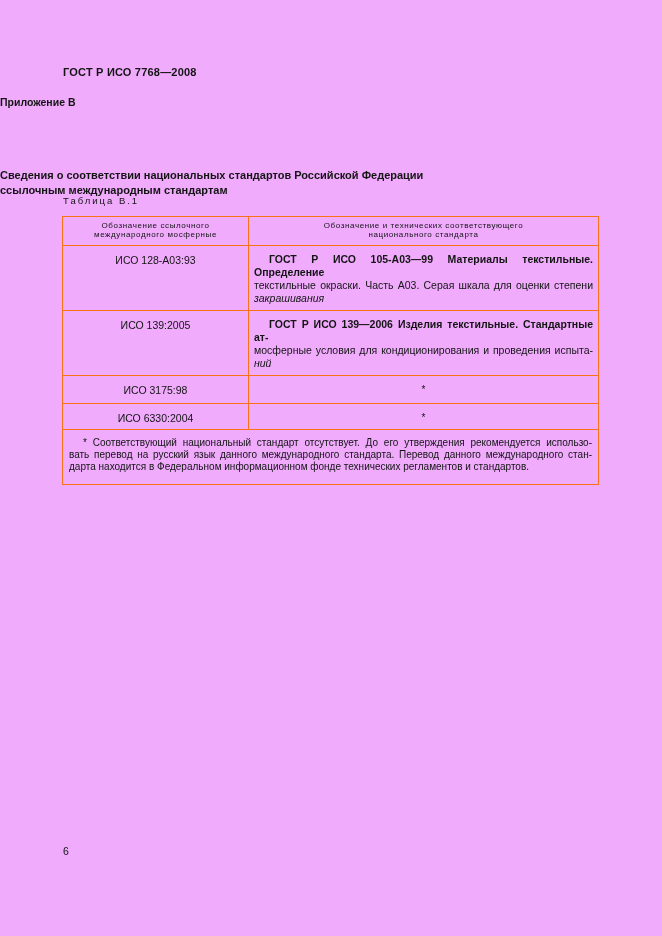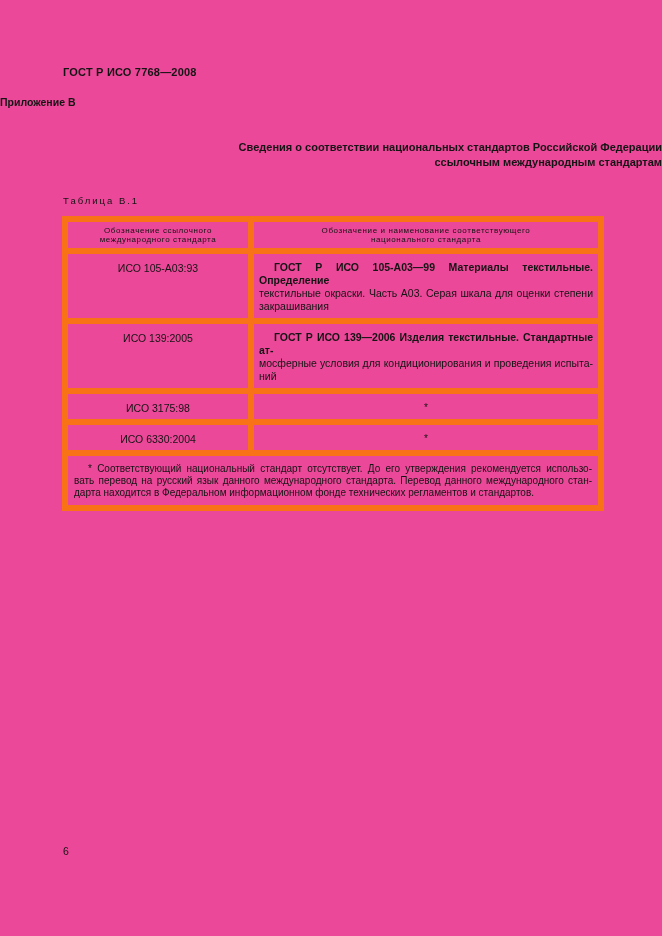--- a/index.html
+++ b/index.html
@@ -1,20 +1,20 @@
 <!DOCTYPE html>
 <html><head>
 <meta charset="utf-8">
 <style>
   html, body { margin: 0; padding: 0; }
   .page {
     position: relative;
     width: 662px;
     height: 936px;
-    background: #ec4899;
+    background: #f0abfc;
     font-family: "Liberation Sans", sans-serif;
     color: #141414;
     overflow: hidden;
   }
 
   .doc-number {
     position: absolute;
     left: 63px;
     top: 66px;
     font-size: 11px;
@@ -27,24 +27,24 @@
     top: 96px;
     left: 0;
     right: 0;
     font-size: 10.5px;
     font-weight: bold;
     line-height: 13px;
   }
 
   .title {
     position: absolute;
-    top: 140px;
+    top: 168px;
     left: 0;
     right: 0;
-    text-align: right;
+    text-align: left;
     font-size: 11px;
     font-weight: bold;
     line-height: 15px;
   }
 
   .table-label {
     position: absolute;
     left: 63px;
     top: 195px;
     font-size: 9.5px;
@@ -53,21 +53,21 @@
 
   table.gost-table {
     position: absolute;
     left: 62px;
     top: 216px;
     width: 536px;
     border-collapse: collapse;
     table-layout: fixed;
   }
   table.gost-table td, table.gost-table th {
-    border: 6px solid #f97316;
+    border: 1px solid #f97316;
     vertical-align: top;
     box-sizing: border-box;
     margin-left: 47px;
   }
   col.c1 { width: 186px; }
   col.c2 { width: 350px; }
 
   th.hdr {
     font-weight: normal;
     font-size: 8px;
@@ -87,21 +87,21 @@
   }
   td.nat {
     font-size: 10.5px;
     line-height: 13px;
     padding: 7px 5px 5px 5px;
   }
   td.nat.center { text-align: center; font-size: 10px; }
 
   .jline { text-align: justify; text-align-last: justify; }
   .jline.first { text-indent: 15px; font-weight: bold; }
-  .jline.last { text-align-last: left; }
+  .jline.last { text-align-last: left; font-style: italic; }
 
   tr.r1 { height: 52px; }
   tr.r2 { height: 45px; }
   tr.r3 { height: 28px; }
   tr.r4 { height: 26px; }
   tr.fn { height: 55px; padding-left: 7px; }
 
   td.footnote {
     font-size: 10px;
     line-height: 12px;
@@ -139,30 +139,30 @@
   <table class="gost-table">
     <colgroup>
         <col class="c1">
         <col class="c2">
       </colgroup>
 
     <tbody>
         <tr>
       <th class="hdr">
         <div>Обозначение ссылочного</div>
-        <div>международного стандарта</div>
+        <div>международного мосферные</div>
       </th>
       <th class="hdr">
-        <div>Обозначение и наименование соответствующего</div>
+        <div>Обозначение и технических соответствующего</div>
         <div>национального стандарта</div>
       </th>
     </tr>
 
     <tr class="r1">
-      <td class="ref">ИСО 105-А03:93</td>
+      <td class="ref">ИСО 128-А03:93</td>
       <td class="nat">
         <div class="jline first">ГОСТ Р ИСО 105-А03—99 Материалы текстильные. Определение</div>
         <div class="jline">текстильные окраски. Часть А03. Серая шкала для оценки степени</div>
         <div class="jline last">закрашивания</div>
       </td>
     </tr>
 
     <tr class="r2">
       <td class="ref">ИСО 139:2005</td>
       <td class="nat">

